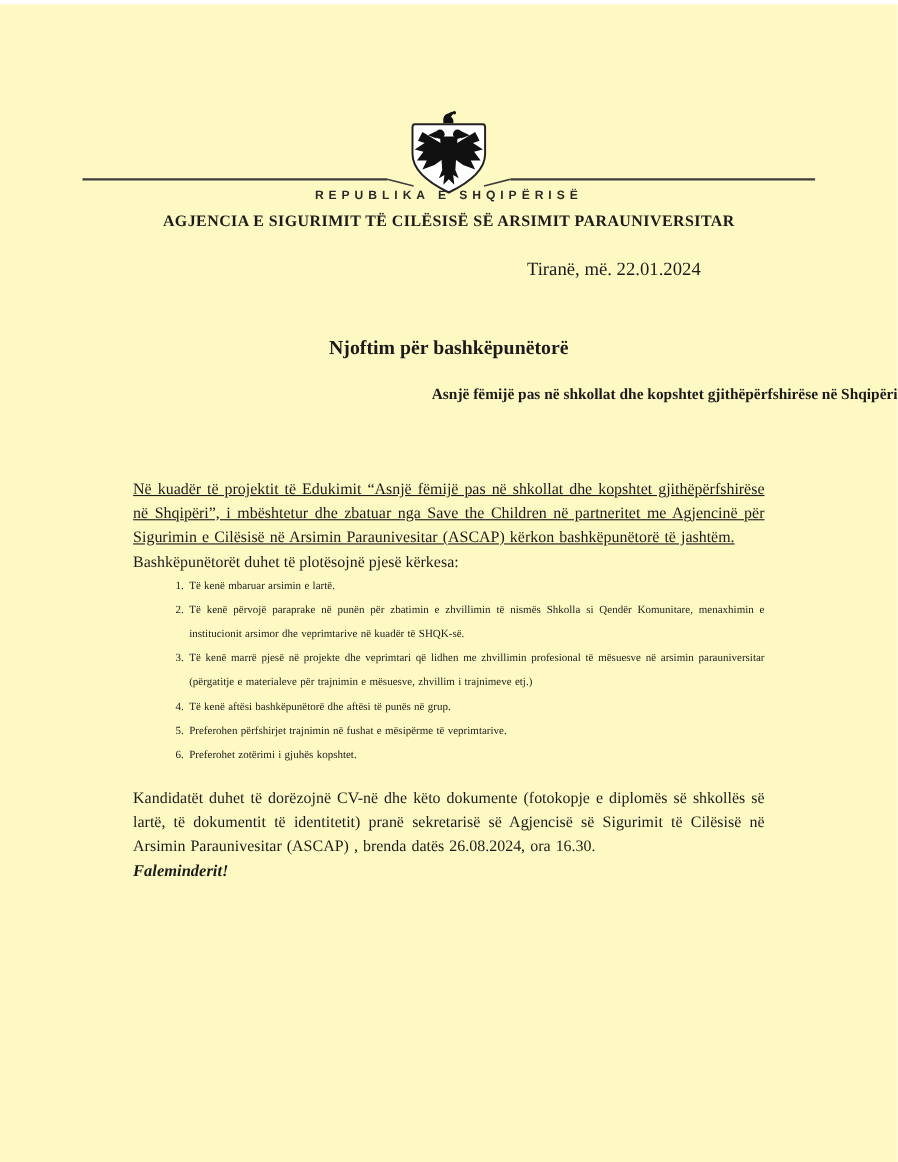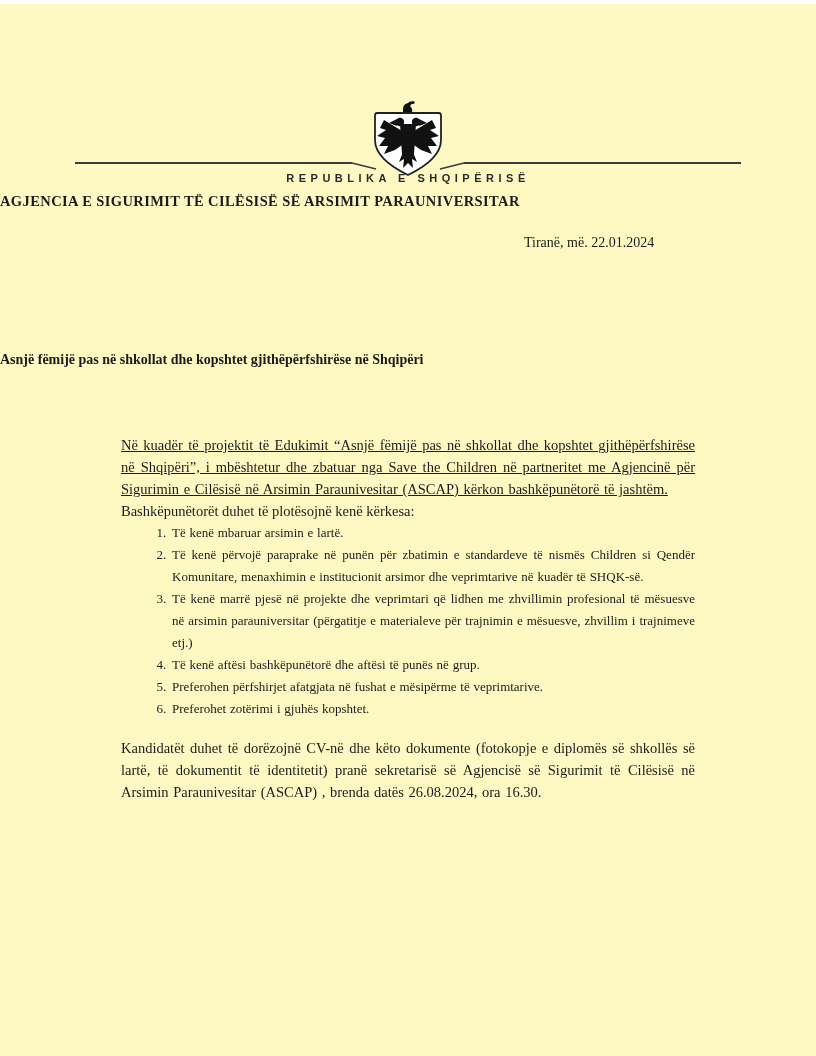--- a/index.html
+++ b/index.html
@@ -17,45 +17,45 @@
   .header-svg { position: absolute; top: 96px; left: 0; }
   .republic {
     position: absolute; top: 168px; left: 0; width: 100%;
     text-align: center;
     font-family: "Liberation Sans", sans-serif;
     font-weight: bold; font-size: 11px; letter-spacing: 4.5px;
     color: #2a2a2a;
   }
   .agency {
     position: absolute; top: 189px; left: 0; width: 100%;
-    text-align: left; font-weight: bold; font-size: 14.5px;
+    text-align: center; font-weight: bold; font-size: 14.5px;
     letter-spacing: 0.4px;
   }
   .dateline {
-    position: absolute; top: 231px; left: 524px;
-    font-size: 14px;
+    position: absolute; top: 231px; left: 479px;
+    font-size: 17px;
   }
   .title {
     position: absolute; top: 302px; left: 0; width: 100%;
     text-align: center; font-weight: bold; font-size: 18px;
   }
   .subtitle {
     position: absolute; top: 348px; left: 0; width: 100%;
-    text-align: left; font-weight: bold; font-size: 14px;
+    text-align: right; font-weight: bold; font-size: 14px;
   }
   .content {
     position: absolute; top: 430px; left: 121px; width: 574px;
     font-size: 14.5px; line-height: 22px;
   }
   .content p { margin: 0; text-align: justify; }
   .intro { margin-bottom: 18px; word-spacing: 1px; text-decoration: underline; }
   .lead { margin-bottom: 23px; }
   ol.reqs {
     margin: 0 0 17px 0; padding: 0 0 0 49px;
-    font-size: 13px; line-height: 22px;
+    font-size: 10px; line-height: 22px;
   }
   ol.reqs li { text-align: justify; padding-left: 2px; word-spacing: 0.5px; }
   .submission { margin-bottom: 17px; word-spacing: 1px; }
   .closing {
     margin: 0; font-weight: bold; font-style: italic; font-size: 15px;
     text-align: left;
   }
 </style>
 </head>
 <body>
@@ -85,40 +85,42 @@
       <path d="M403,52 L413,52 L417,62 L412,59 L413,68 L408,63 L403,68 L404,59 L399,62 Z"></path>
     </g>
   </svg>
 
   <div class="republic">REPUBLIKA E SHQIPËRISË</div>
 
   <div class="agency">AGJENCIA E SIGURIMIT TË CILËSISË SË ARSIMIT PARAUNIVERSITAR</div>
 
   <div class="dateline">Tiranë, më. 22.01.2024</div>
 
+  <div class="title">Njoftim për bashkëpunëtorë</div>
 
   <div class="subtitle">Asnjë fëmijë pas në shkollat dhe kopshtet gjithëpërfshirëse në Shqipëri</div>
 
   <div class="content">
     <p class="intro">Në kuadër të projektit të Edukimit “Asnjë fëmijë pas në shkollat dhe kopshtet gjithëpërfshirëse në Shqipëri”, i mbështetur dhe zbatuar nga Save the Children në partneritet me Agjencinë për Sigurimin e Cilësisë në Arsimin Paraunivesitar (ASCAP) kërkon bashkëpunëtorë të jashtëm.</p>
 
-    <p class="lead">Bashkëpunëtorët duhet të plotësojnë kenë kërkesa:</p>
+    <p class="lead">Bashkëpunëtorët duhet të plotësojnë pjesë kërkesa:</p>
 
     <ol class="reqs">
 
         <li>Të kenë mbaruar arsimin e lartë.</li>
 
-        <li>Të kenë përvojë paraprake në punën për zbatimin e standardeve të nismës Children si Qendër Komunitare, menaxhimin e institucionit arsimor dhe veprimtarive në kuadër të SHQK-së.</li>
+        <li>Të kenë përvojë paraprake në punën për zbatimin e zhvillimin të nismës Shkolla si Qendër Komunitare, menaxhimin e institucionit arsimor dhe veprimtarive në kuadër të SHQK-së.</li>
 
         <li>Të kenë marrë pjesë në projekte dhe veprimtari që lidhen me zhvillimin profesional të mësuesve në arsimin parauniversitar (përgatitje e materialeve për trajnimin e mësuesve, zhvillim i trajnimeve etj.)</li>
 
         <li>Të kenë aftësi bashkëpunëtorë dhe aftësi të punës në grup.</li>
 
-        <li>Preferohen përfshirjet afatgjata në fushat e mësipërme të veprimtarive.</li>
+        <li>Preferohen përfshirjet trajnimin në fushat e mësipërme të veprimtarive.</li>
 
         <li>Preferohet zotërimi i gjuhës kopshtet.</li>
       </ol>
 
     <p class="submission">Kandidatët duhet të dorëzojnë CV-në dhe këto dokumente (fotokopje e diplomës së shkollës së lartë, të dokumentit të identitetit) pranë sekretarisë së Agjencisë së Sigurimit të Cilësisë në Arsimin Paraunivesitar (ASCAP) , brenda datës 26.08.2024, ora 16.30.</p>
 
+    <p class="closing">Faleminderit!</p>
   </div>
 
 </div>
 
 </body></html>

